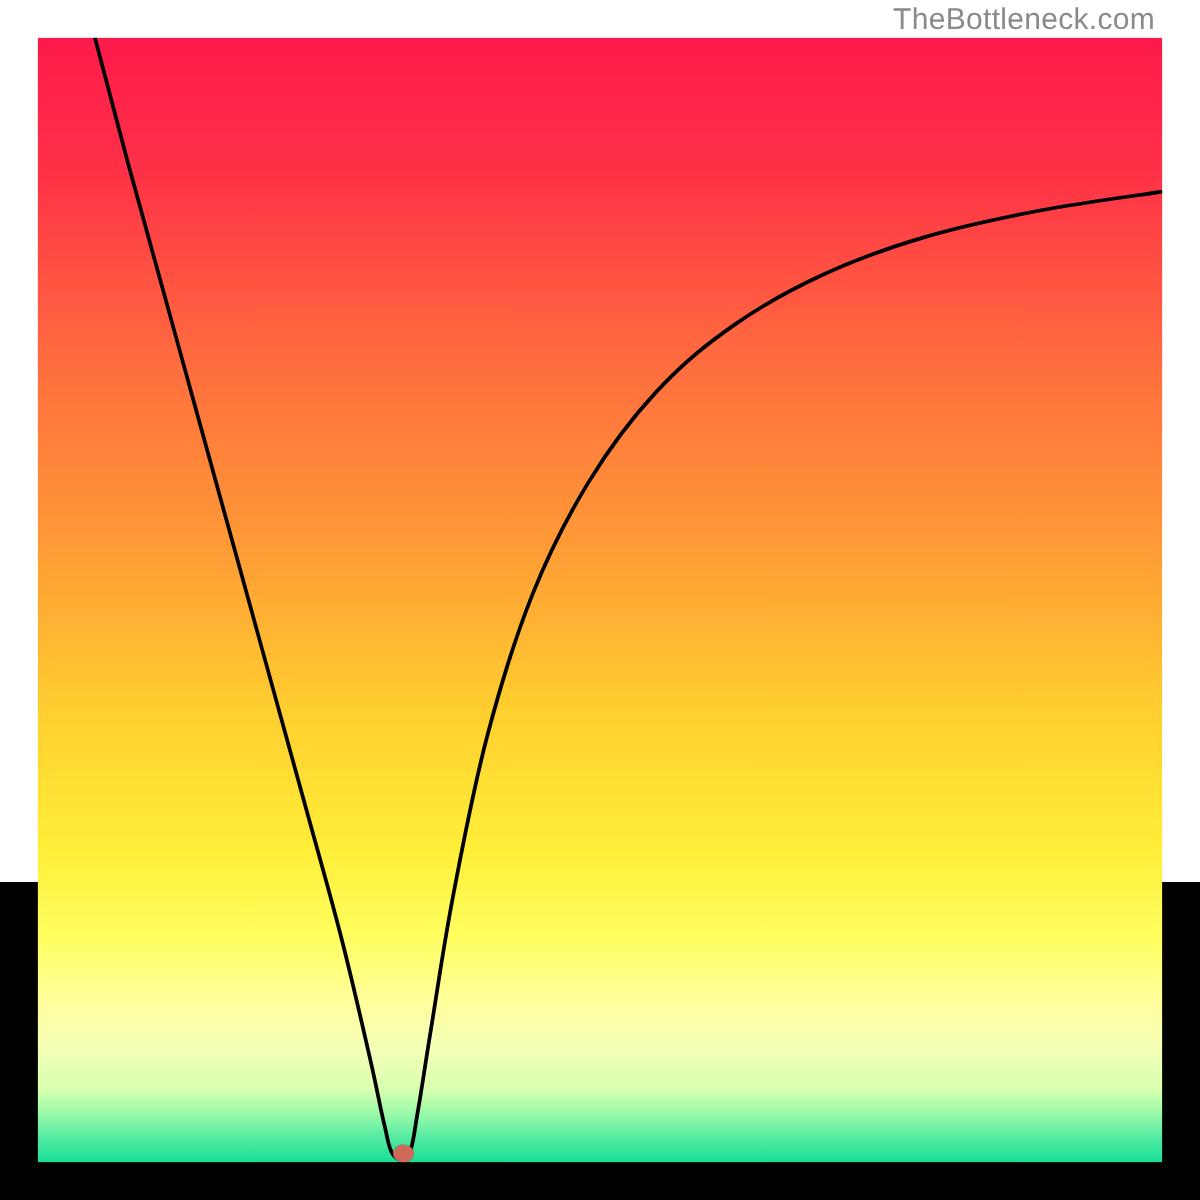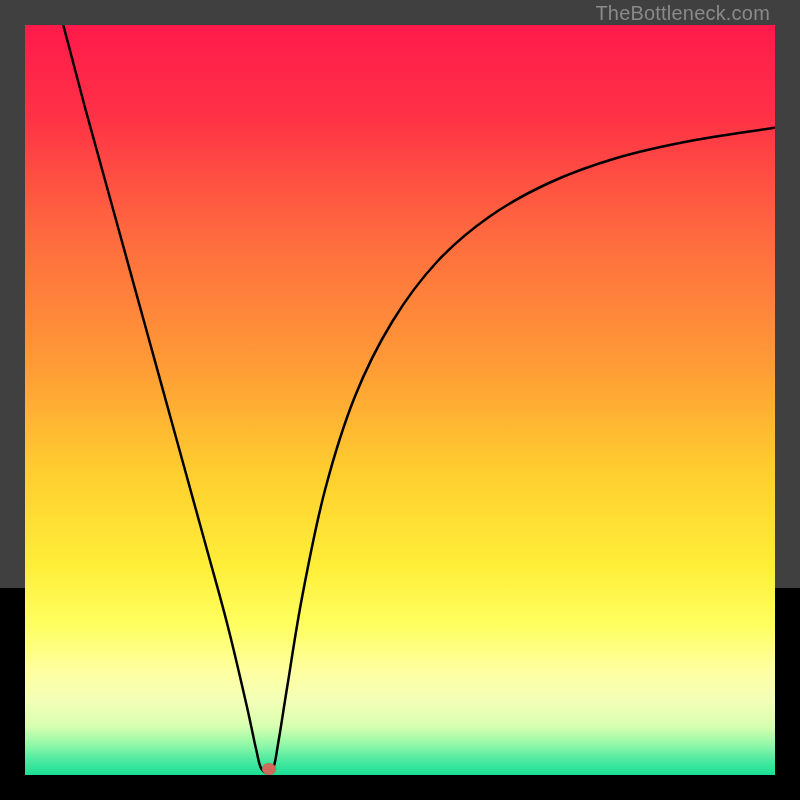--- a/index.html
+++ b/index.html
@@ -9,21 +9,21 @@
     height: 800px;
     overflow: hidden;
     background: #000;
     font-family: Arial, Helvetica, sans-serif;
   }
   .frame {
     position: absolute;
     top: 0; left: 0;
     width: 800px;
     height: 588px;
-    background: #404040;
+    background: #ffffff;
     text-align: right;
   }
   .plot {
     position: absolute;
     top: 25px;
     left: 25px;
     width: 750px;
     height: 750px;
     overflow: hidden;
   }

